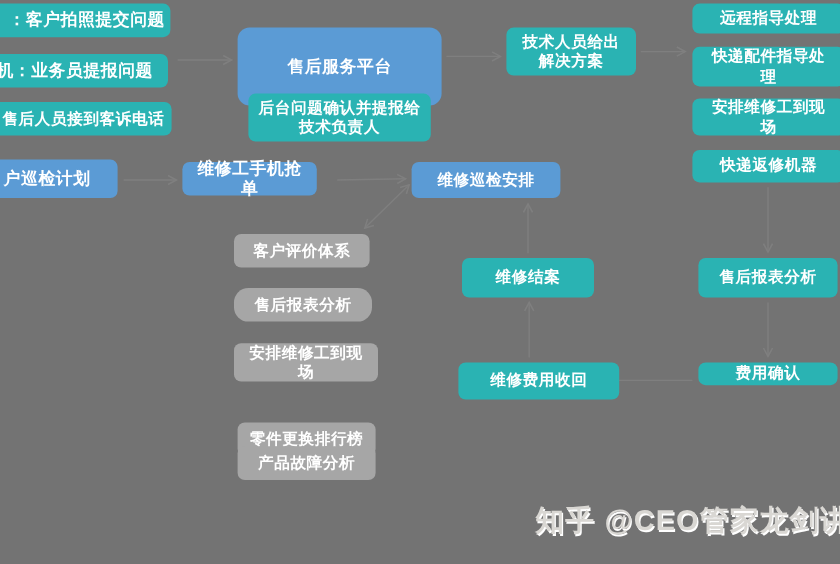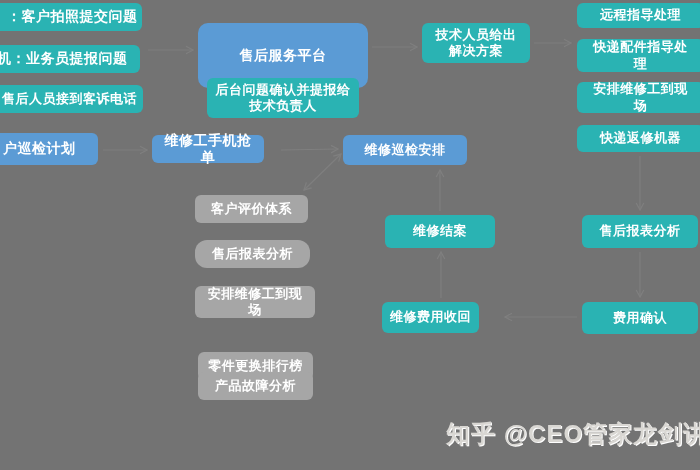--- a/index.html
+++ b/index.html
@@ -67,22 +67,22 @@
   <div class="node blue" style="left:198px;top:23px;width:170px;height:65px;font-size:14px;border-radius:10px;">售后服务平台</div>
   <div class="node teal" style="left:207px;top:78px;width:152px;height:40px;padding:0 8px;">后台问题确认并提报给技术负责人</div>
   <div class="node teal" style="left:422px;top:23px;width:108px;height:40px;padding:0 12px;">技术人员给出解决方案</div>
 
   <div class="node teal" style="left:577px;top:3px;width:127px;height:25px;padding:0 14px;">远程指导处理</div>
   <div class="node teal" style="left:577px;top:39px;width:127px;height:33px;padding:0 14px;">快递配件指导处理</div>
   <div class="node teal" style="left:577px;top:82px;width:127px;height:31px;padding:0 14px;">安排维修工到现场</div>
   <div class="node teal" style="left:577px;top:125px;width:127px;height:27px;padding:0 14px;">快递返修机器</div>
 
   <div class="node teal" style="left:582px;top:215px;width:116px;height:33px;padding:0 8px;">售后报表分析</div>
-  <div class="node teal" style="left:582px;top:302px;width:116px;height:32px;padding:0 8px;text-align:center;">费用确认</div>
-  <div class="node teal" style="left:382px;top:302px;width:97px;height:31px;padding:0 8px;">维修费用收回</div>
+  <div class="node teal" style="left:582px;top:302px;width:116px;height:19px;padding:0 8px;text-align:center;">费用确认</div>
+  <div class="node teal" style="left:382px;top:302px;width:134px;height:31px;padding:0 8px;">维修费用收回</div>
   <div class="node teal" style="left:385px;top:215px;width:110px;height:33px;padding:0 8px;">维修结案</div>
 
   <div class="node blue" style="left:152px;top:135px;width:112px;height:28px;padding:0 8px;font-size:14px;">维修工手机抢单</div>
   <div class="node blue" style="left:343px;top:135px;width:124px;height:30px;padding:0 8px;">维修巡检安排</div>
 
   <div class="node gray" style="left:195px;top:195px;width:113px;height:28px;padding:0 8px;">客户评价体系</div>
   <div class="node gray" style="left:195px;top:240px;width:115px;height:28px;padding:0 8px;border-radius:12px;">售后报表分析</div>
   <div class="node gray" style="left:195px;top:286px;width:120px;height:32px;padding:0 10px;">安排维修工到现场</div>
   <div class="node gray" style="left:198px;top:352px;width:115px;height:28px;padding:0 10px;">零件更换排行榜</div>
   <div class="node gray" style="left:198px;top:372px;width:115px;height:28px;padding:0 10px;">产品故障分析</div>

